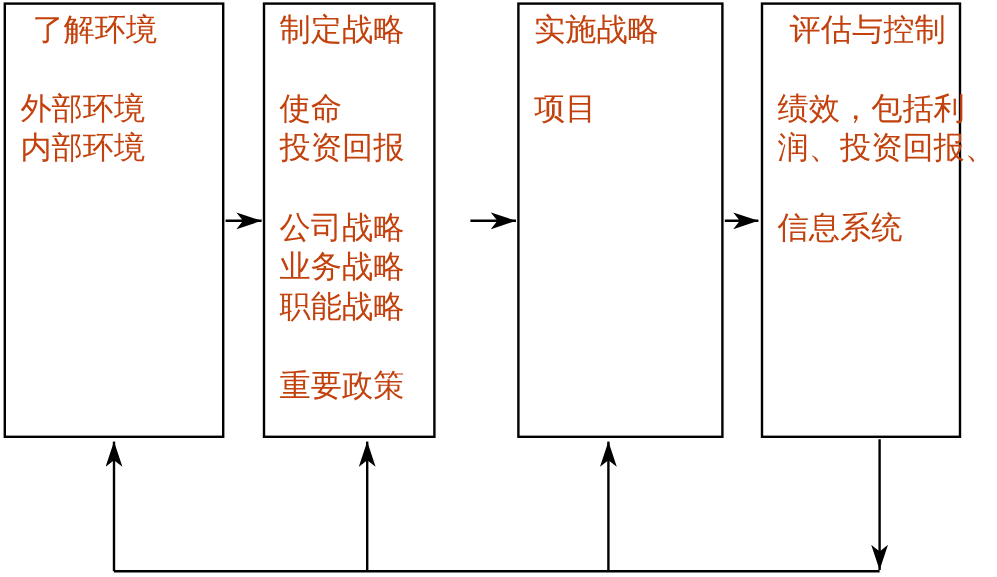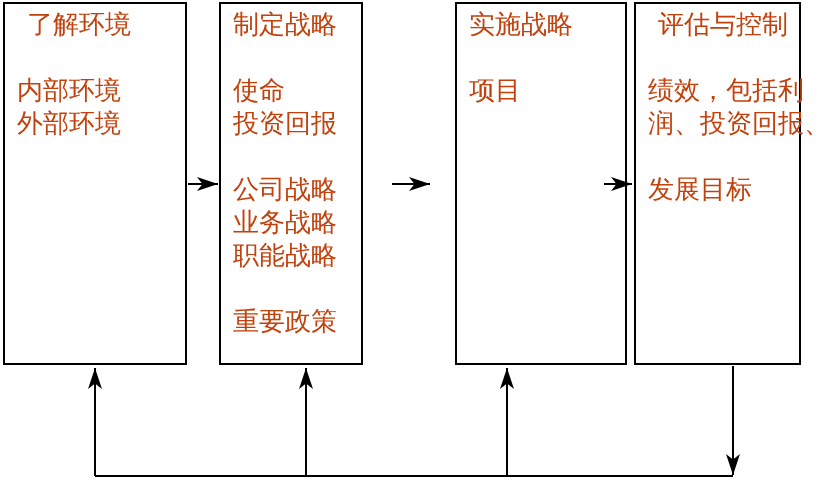--- a/index.html
+++ b/index.html
@@ -15,21 +15,21 @@
     position: absolute;
     top: 2px;
     height: 363px;
     box-sizing: border-box;
     border: 2px solid #000000;
     background: #ffffff;
     padding: 4px 0 0 12px;
   }
   .box-1 { left: 3px;   width: 184px; }
   .box-2 { left: 219px; width: 144px; }
-  .box-3 { left: 455px; width: 172px; }
+  .box-3 { left: 431px; width: 172px; }
   .box-4 { left: 634px; width: 167px; padding-left: 12px; }
   .line {
     height: 33px;
     line-height: 33px;
     font-size: 26px;
     color: #c2410c;
     white-space: nowrap;
   }
   .title-indent { padding-left: 10px; }
   svg.arrows {
@@ -40,22 +40,22 @@
   }
 </style>
 </head>
 <body>
 
 <div class="canvas">
 
   <div class="box box-1">
     <div class="line title-indent">了解环境</div>
     <div class="line"></div>
+    <div class="line">外部环境</div>
     <div class="line">内部环境</div>
-    <div class="line">外部环境</div>
   </div>
 
   <div class="box box-2">
     <div class="line">制定战略</div>
     <div class="line"></div>
     <div class="line">使命</div>
     <div class="line">投资回报</div>
     <div class="line"></div>
     <div class="line">公司战略</div>
     <div class="line">业务战略</div>
@@ -69,21 +69,21 @@
     <div class="line"></div>
     <div class="line">项目</div>
   </div>
 
   <div class="box box-4">
     <div class="line title-indent">评估与控制</div>
     <div class="line"></div>
     <div class="line">绩效，包括利</div>
     <div class="line">润、投资回报、</div>
     <div class="line"></div>
-    <div class="line">发展目标</div>
+    <div class="line">信息系统</div>
   </div>
 
   <svg class="arrows" viewBox="0 0 831 481">
     <defs>
       <marker id="ah" markerUnits="userSpaceOnUse" markerWidth="24" markerHeight="16" refX="21" refY="7" orient="auto">
         <path d="M0,0 L21,7 L0,14 L5.5,7 Z" fill="#000000"></path>
       </marker>
     </defs>
 
     <line x1="188" y1="184" x2="218" y2="184" stroke="#000000" stroke-width="2" marker-end="url(#ah)"></line>

